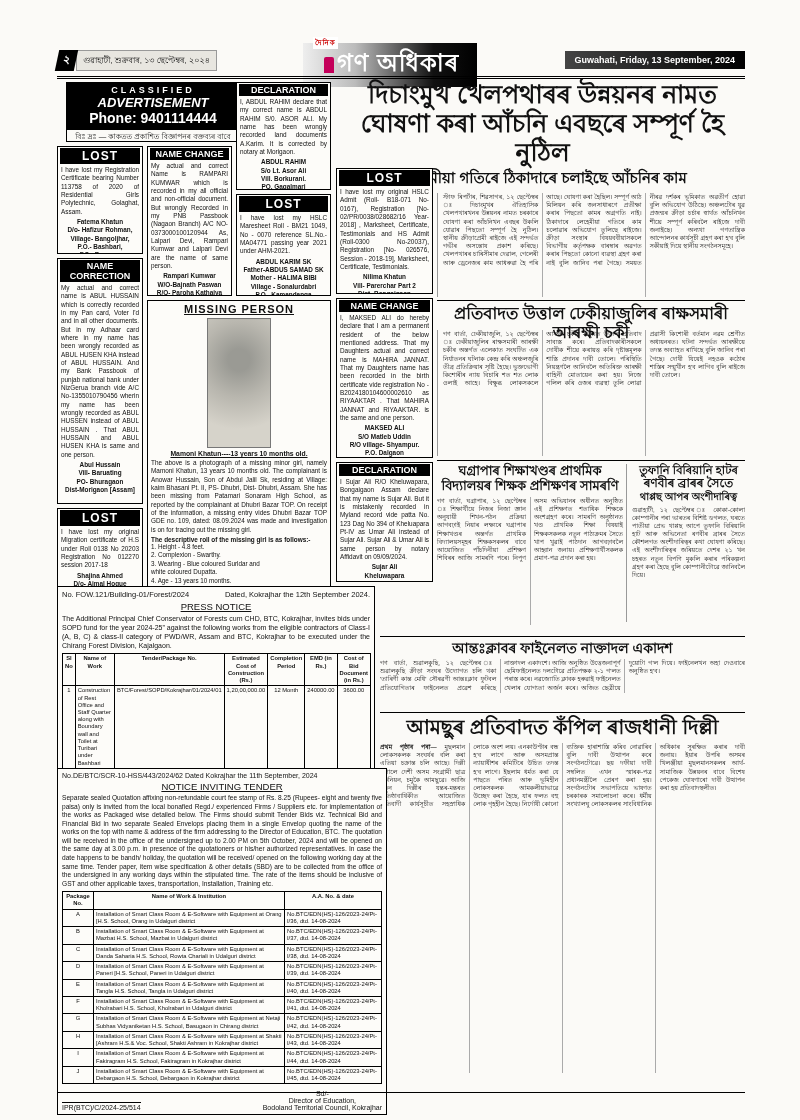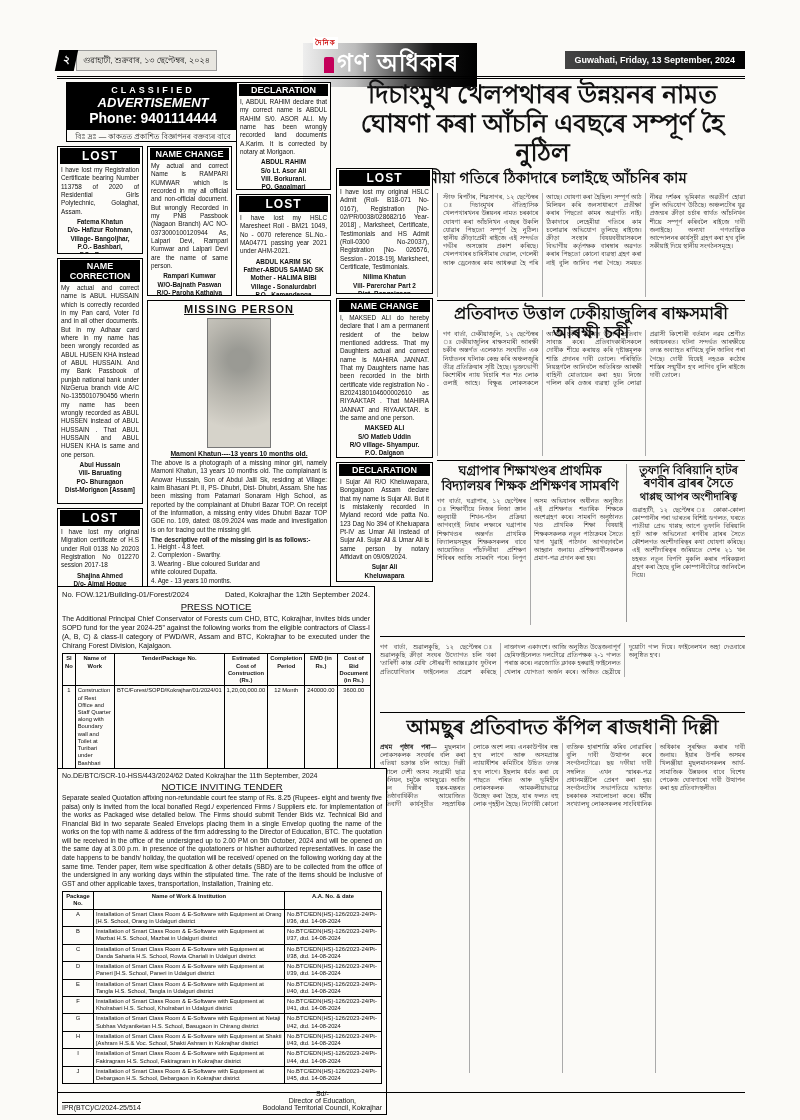--- a/index.html
+++ b/index.html
@@ -253,20 +253,21 @@
   <div class="pn-body" style="margin-top:3px;font-weight:bold;">The details may be seen at the http://assamtenders.gov.in and also in the Office of the undersigned during Office hour.</div>
   <div class="pn-foot">
     <span style="border-top:1px solid #000;padding-top:1px;">IPR(BTC)/C/2024-25/523</span>
     <span style="text-align:right;">Sd/-
 Addl. PCCF cum CHD, BTC, Kokrajhar</span>
   </div>
 </div>
 
 <div class="abs sechr" style="left:380px;top:636px;width:365px;"></div>
 <div class="abs" style="left:380px;top:640px;width:365px;">
+  <div class="h1" style="font-size:14px;width:250px;margin:0 auto;">আন্তঃক্লাবৰ ফাইনেলত নাক্তাদল একাদশ</div>
   <div class="artbody" style="columns:3;height:34px;margin-top:3px;overflow:hidden;">
     <span>গণ বাৰ্তা, শুৱালকুছি, ১২ ছেপ্টেম্বৰ ঃ শুৱালকুছি ক্ৰীড়া সংঘৰ উদ্যোগত চলি থকা 'তাৰিণী কান্ত মেধি' সৌৰৱণী আন্তঃক্লাব ফুটবল প্ৰতিযোগিতাৰ</span>
     <span>ফাইনেলত প্ৰৱেশ কৰিছে নাক্তাদল একাদশে। আজি অনুষ্ঠিত উত্তেজনাপূৰ্ণ ছেমিফাইনেলত দলটোৱে প্ৰতিপক্ষক ২-১ গ'লত পৰাস্ত কৰে।</span>
     <span>নৱজ্যোতি ক্লাবক হৰুৱাই ফাইনেলত খেলাৰ যোগ্যতা অৰ্জন কৰে। অজিত ছেত্ৰীয়ে দুয়োটা গ'ল দিয়ে। ফাইনেলখন অহা দেওবাৰে অনুষ্ঠিত হ'ব।</span>
   </div>
 </div>
 
 <div class="abs" style="left:380px;top:712px;width:365px;border-top:1.2px solid #000;padding-top:3px;">
   <div class="h1" style="font-size:20px;">আমছুৰ প্ৰতিবাদত কঁপিল ৰাজধানী দিল্লী</div>
   <div class="artbody" style="columns:4;height:330px;margin-top:4px;overflow:hidden;">

